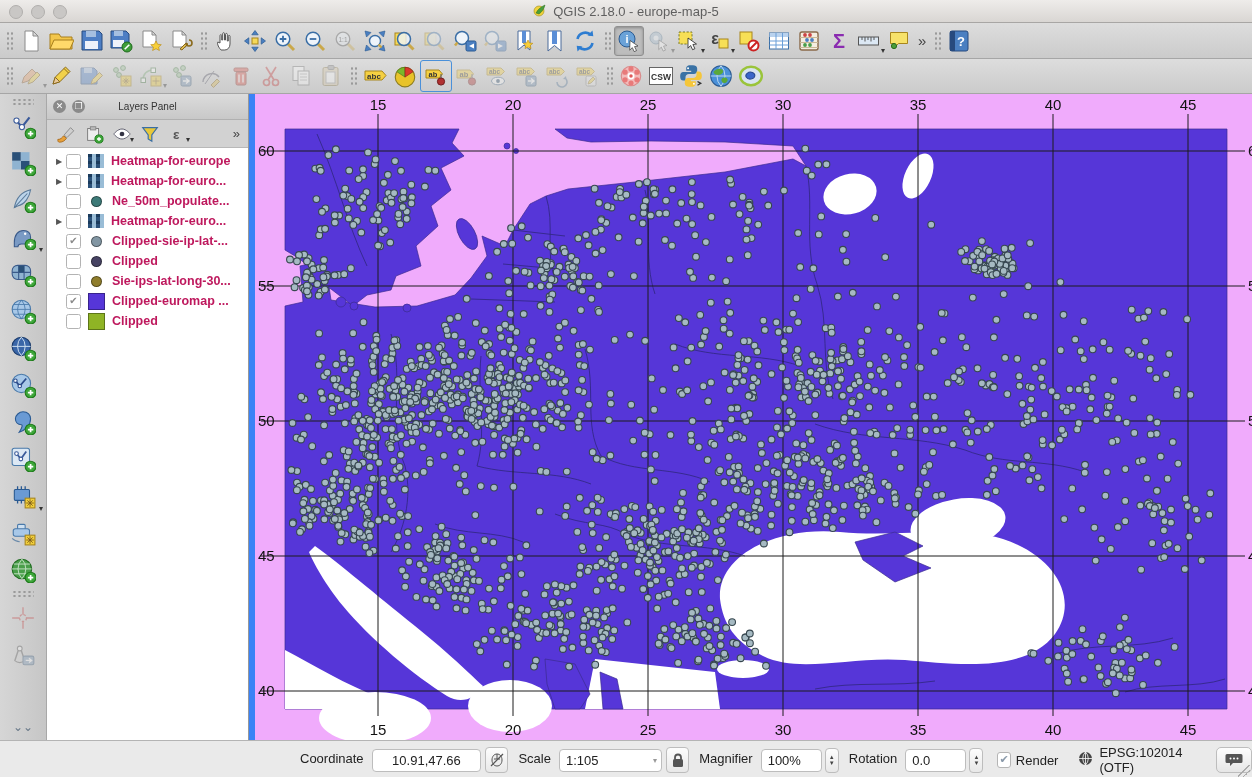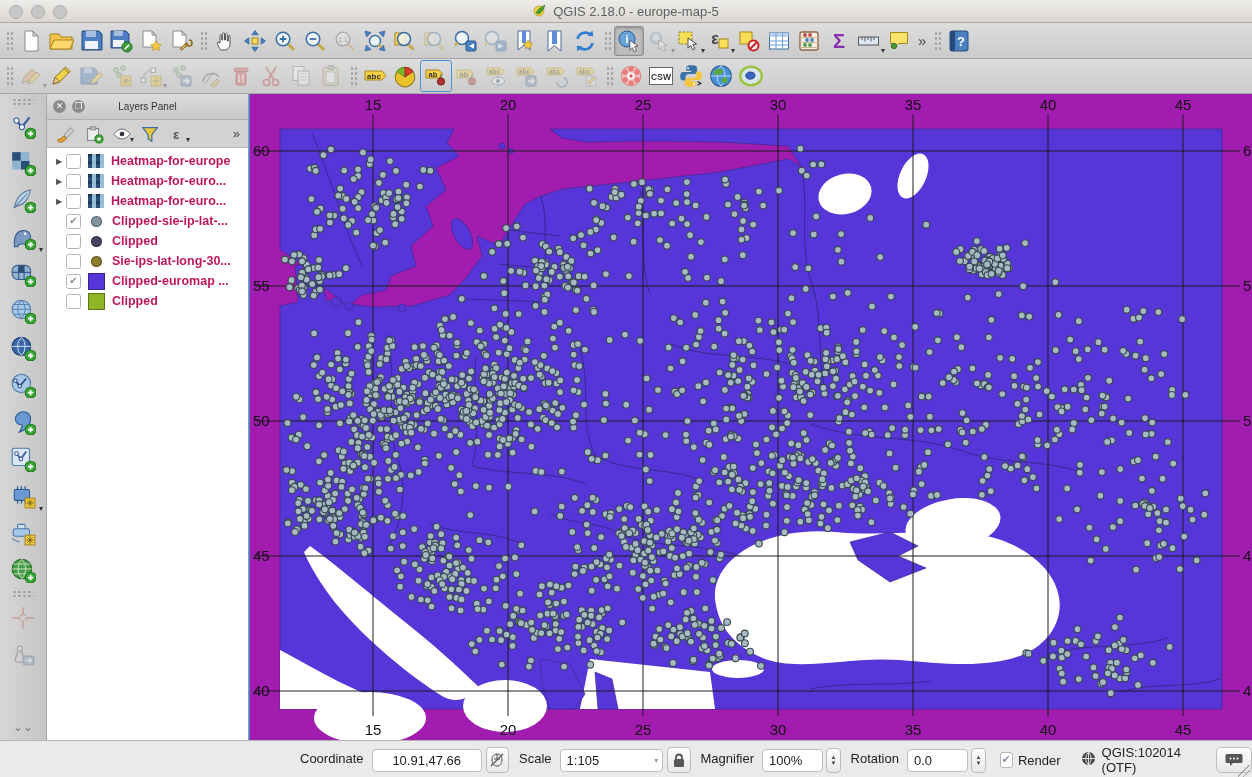--- a/index.html
+++ b/index.html
@@ -37,21 +37,21 @@
   .lrow{height:20px;display:flex;align-items:center}
   .lexp{width:14px;margin-left:5px;font-size:8px;color:#555;text-align:center;flex:none}
   .lchk{width:13px;height:13px;background:#fff;border:1px solid #b3b3b3;border-radius:2.5px;font-size:10px;line-height:12px;text-align:center;color:#8a8a8a;flex:none;margin-right:7px}
   .lsw{flex:none;margin-right:7px}
   .lsw.raster{width:16px;height:14px;background-color:#2a5078;background-image:linear-gradient(90deg,transparent 50%,rgba(160,195,220,.95) 50%),linear-gradient(0deg,transparent 50%,rgba(0,20,40,.35) 50%);background-size:8px 7px}
   .lsw.dot{width:9px;height:9px;border-radius:50%;border:1px solid rgba(0,0,0,.4);margin-left:3px;margin-right:10px}
   .lsw.square{width:15px;height:15px;border:1px solid rgba(0,0,0,.35)}
   .lname{font-size:12.5px;font-weight:bold;color:#be185d;white-space:nowrap}
   .lrow.sel .lname{}
   
-  .canvas{flex:1;background:#a21caf;position:relative;border-left:1px solid #3b82f6}
+  .canvas{flex:1;background:#f0abfc;position:relative;border-left:6px solid #3b82f6}
   svg.map{position:absolute;left:0;top:0}
   
   .statusbar{height:38px;background:#eaeaea;border-top:1px solid #b4b4b4;display:flex;align-items:center;font-size:13px;color:#222;position:relative}
   .slabel{margin:0 8px 3px 10px}
   .sfield{background:#fff;border:1px solid #bdbdbd;border-radius:4px;height:21px;display:flex;align-items:center;font-size:13px;padding:0 6px}
   .center{justify-content:center}
   .sbtn{width:26px;height:24px;border:1px solid #bdbdbd;border-radius:4px;background:linear-gradient(#fdfdfd,#e8e8e8);display:flex;align-items:center;justify-content:center;margin-left:4px}
   .stepper{width:15px;height:23px;border:1px solid #bdbdbd;border-radius:4px;background:linear-gradient(#fdfdfd,#e8e8e8);display:flex;flex-direction:column;align-items:center;justify-content:center;font-size:6px;color:#444;line-height:6px;margin-left:3px}
   .combo{position:relative}
   .combo .dd{position:absolute;right:4px;top:6px;font-size:8px;color:#999}
@@ -700,20 +700,26 @@
           <span class="lexp">▶</span>
           <span class="lchk"></span>
           <span class="lsw raster"></span>
           <span class="lname">Heatmap-for-europe</span>
         </div>
         <div class="lrow">
           <span class="lexp">▶</span>
           <span class="lchk"></span>
           <span class="lsw raster"></span>
           <span class="lname">Heatmap-for-euro...</span>
+        </div>
+        <div class="lrow">
+          <span class="lexp"></span>
+          <span class="lchk"></span>
+          <span class="lsw dot" style="background:#3d7a78"></span>
+          <span class="lname">Ne_50m_populate...</span>
         </div>
         <div class="lrow">
           <span class="lexp">▶</span>
           <span class="lchk"></span>
           <span class="lsw raster"></span>
           <span class="lname">Heatmap-for-euro...</span>
         </div>
         <div class="lrow sel">
           <span class="lexp"></span>
           <span class="lchk">✔</span>
@@ -2803,21 +2809,21 @@
       <span>▲</span>
       <span>▼</span>
     </div>
   <div class="cb">✔</div>
   <span>Render</span>
   <div class="crs">
     <span><svg width="15" height="15" viewBox="0 0 15 15">
           <circle cx="7.5" cy="7.5" r="6.5" fill="#444"></circle>
           <path d="M1 7.5h13M7.5 1a9 9 0 010 13M7.5 1a9 9 0 000 13M7.5 1v13" fill="none" stroke="#fff" stroke-width=".8"></path>
         </svg></span>
-    <span>QGIS:102014 (OTF)</span>
+    <span>EPSG:102014 (OTF)</span>
   </div>
   <div class="bubble-btn">
       <svg width="18" height="14" viewBox="0 0 18 14">
         <path d="M2 1h14a1.5 1.5 0 011.5 1.5v6A1.5 1.5 0 0116 10H8l-3 3v-3H2A1.5 1.5 0 01.5 8.5v-6A1.5 1.5 0 012 1z" fill="#555"></path>
         <circle cx="5.5" cy="5.5" r="1" fill="#fff"></circle>
         <circle cx="9" cy="5.5" r="1" fill="#fff"></circle>
         <circle cx="12.5" cy="5.5" r="1" fill="#fff"></circle>
       </svg>
     </div>
   <div class="gripcorner"></div>

